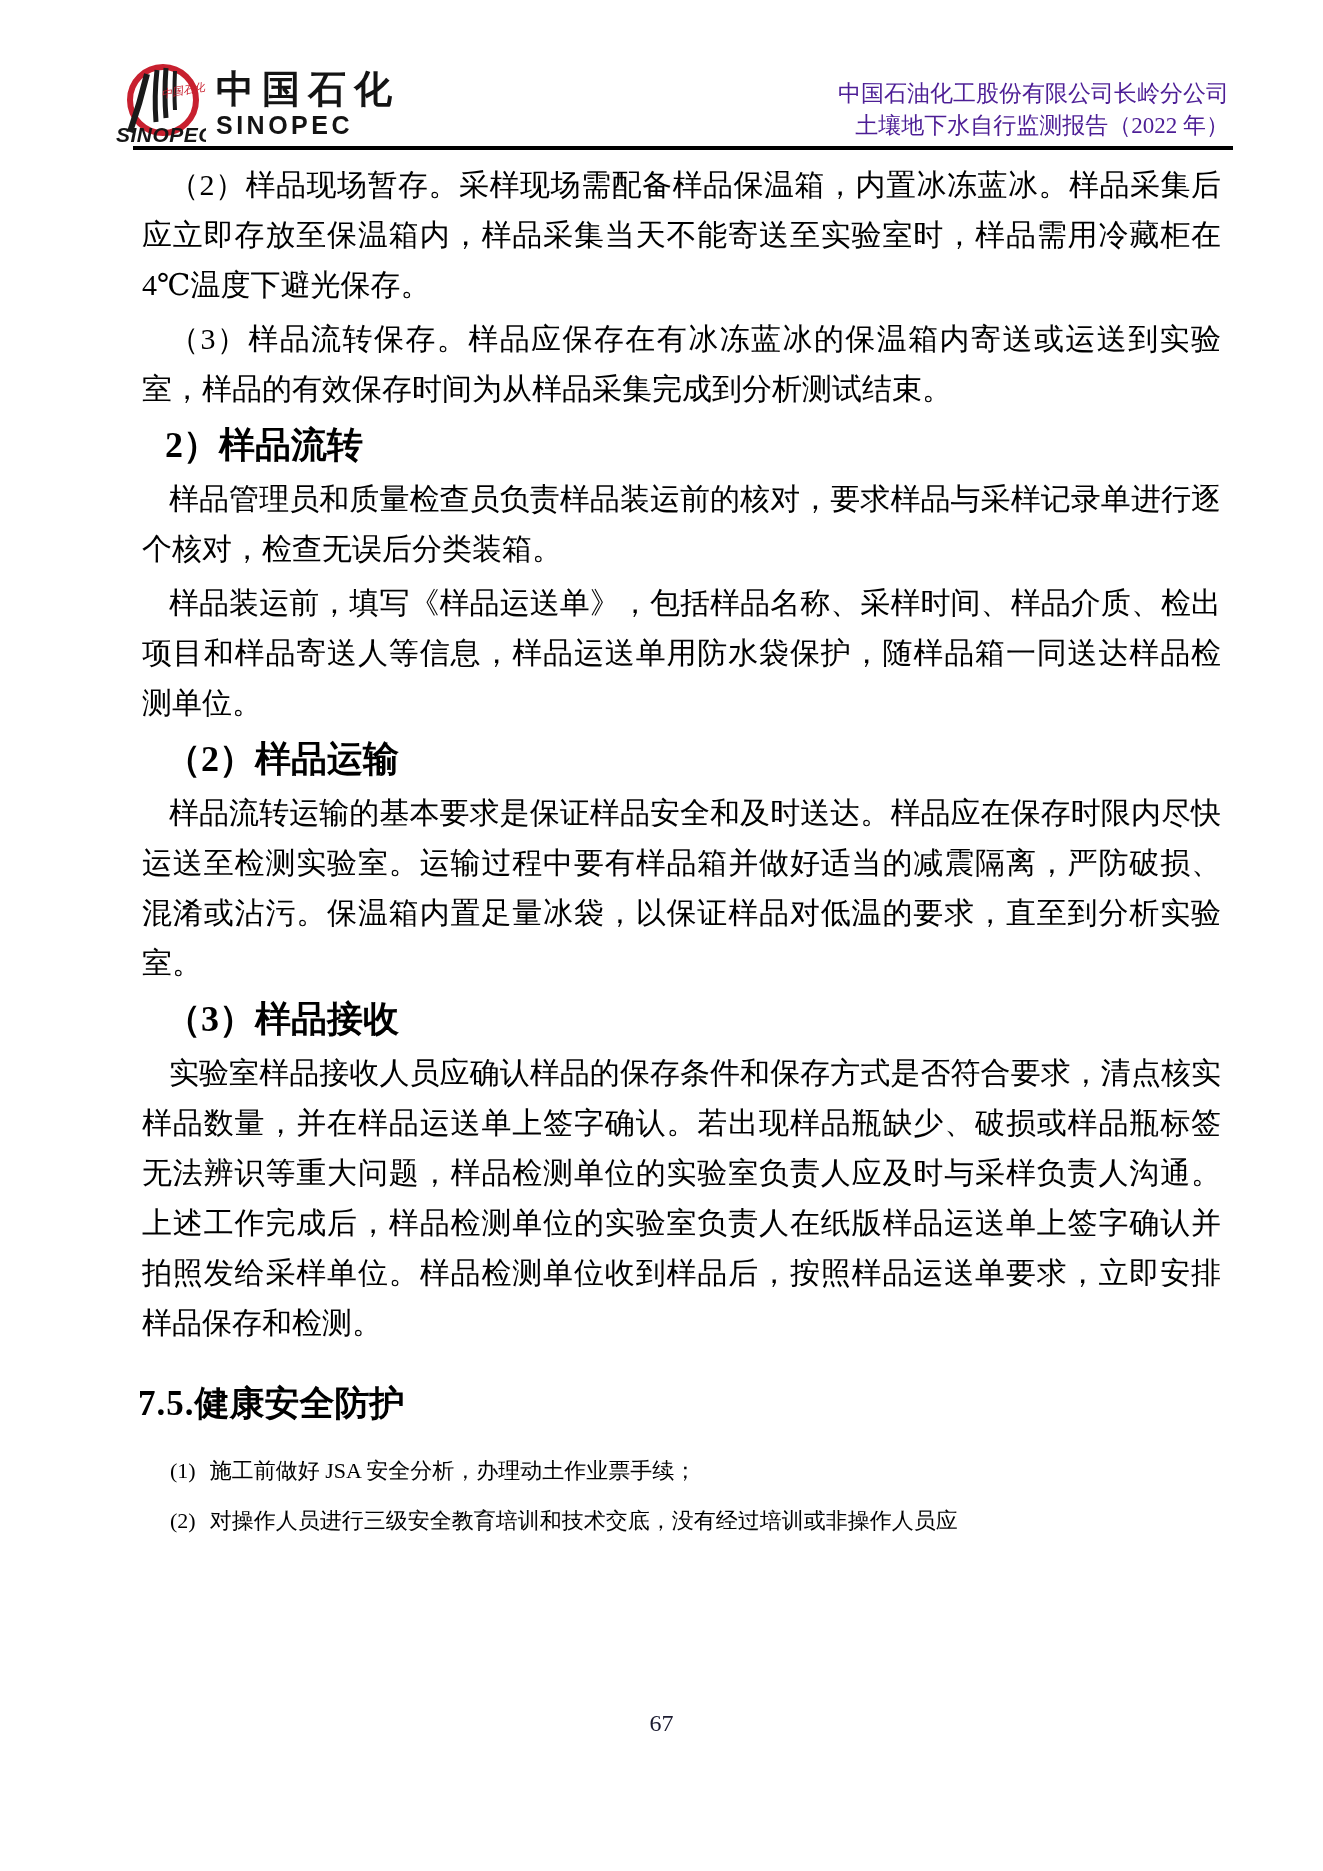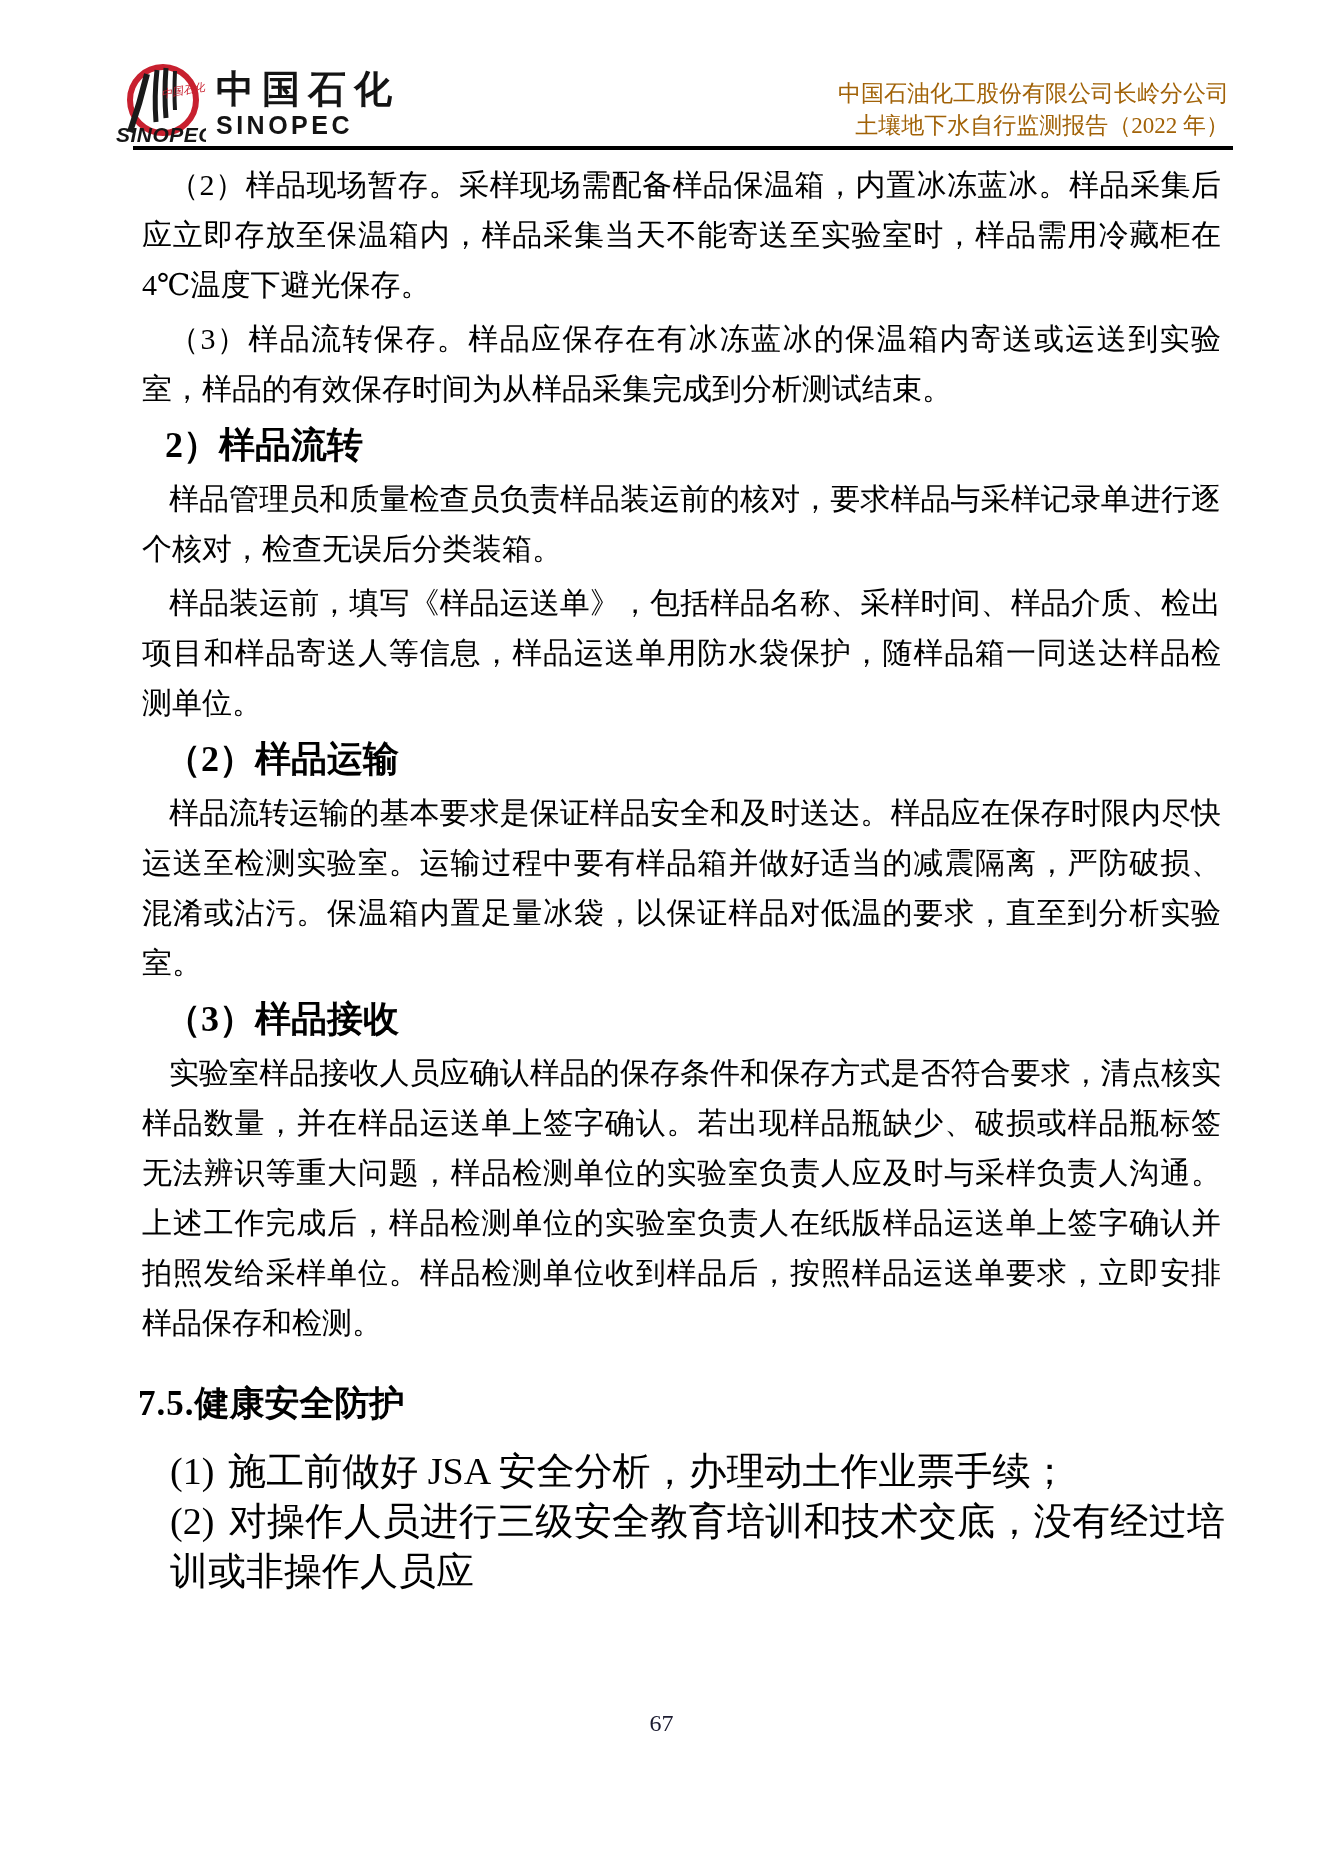--- a/index.html
+++ b/index.html
@@ -18,21 +18,21 @@
   .emblem { width:92px; height:92px; }
   .emblem text.cnscript { font-size:11px; fill:#c8202f; font-style:italic; }
   .emblem text.wordmark { font-size:21px; font-weight:bold; font-style:italic; fill:#151515;
                           font-family:"Liberation Sans",sans-serif; letter-spacing:0.5px; }
   .logotype { margin-left:10px; padding-top:10px; }
   .brand-cn { font-size:38px; font-weight:bold; letter-spacing:8px; line-height:42px; color:#141414; }
   .brand-en { font-size:25px; font-weight:bold; letter-spacing:3.5px; line-height:28px; color:#141414;
               font-family:"Liberation Sans",sans-serif; margin-top:1px; }
   .header-right {
     position:absolute; top:78px; right:94px;
-    text-align:right; font-size:23px; line-height:32px; color:#a16207;
+    text-align:right; font-size:23px; line-height:32px; color:#4c1d95;
   }
   .header-rule { position:absolute; top:146px; left:133px; right:90px; height:4px; background:#000; }
 
   
   main { position:absolute; top:156px; left:138px; right:98px; }
   .para {
     margin:4px; text-indent:27px;
     font-size:30px; line-height:50px;
     text-align:justify; text-justify:inter-ideograph;
   }
@@ -40,21 +40,21 @@
     margin:6px 0 4px; text-indent:27px;
     font-size:36px; line-height:50px; font-weight:700;
   }
   .section-heading {
     margin:28px 0 14px;
     font-size:35px; line-height:56px; font-weight:700;
   }
   .sec-num { margin-right:0; letter-spacing:1px; }
   .list-item {
     margin:0; padding-left:32px;
-    font-size:38px; line-height:50px;
+    font-size:22px; line-height:50px;
     text-align:justify;
   }
   .list-marker { margin-right:14px; }
 
   
   .page-footer {
     position:absolute; top:1710px; left:0; right:0;
     text-align:center; font-size:24px; color:#1c1c30;
   }
 </style>

